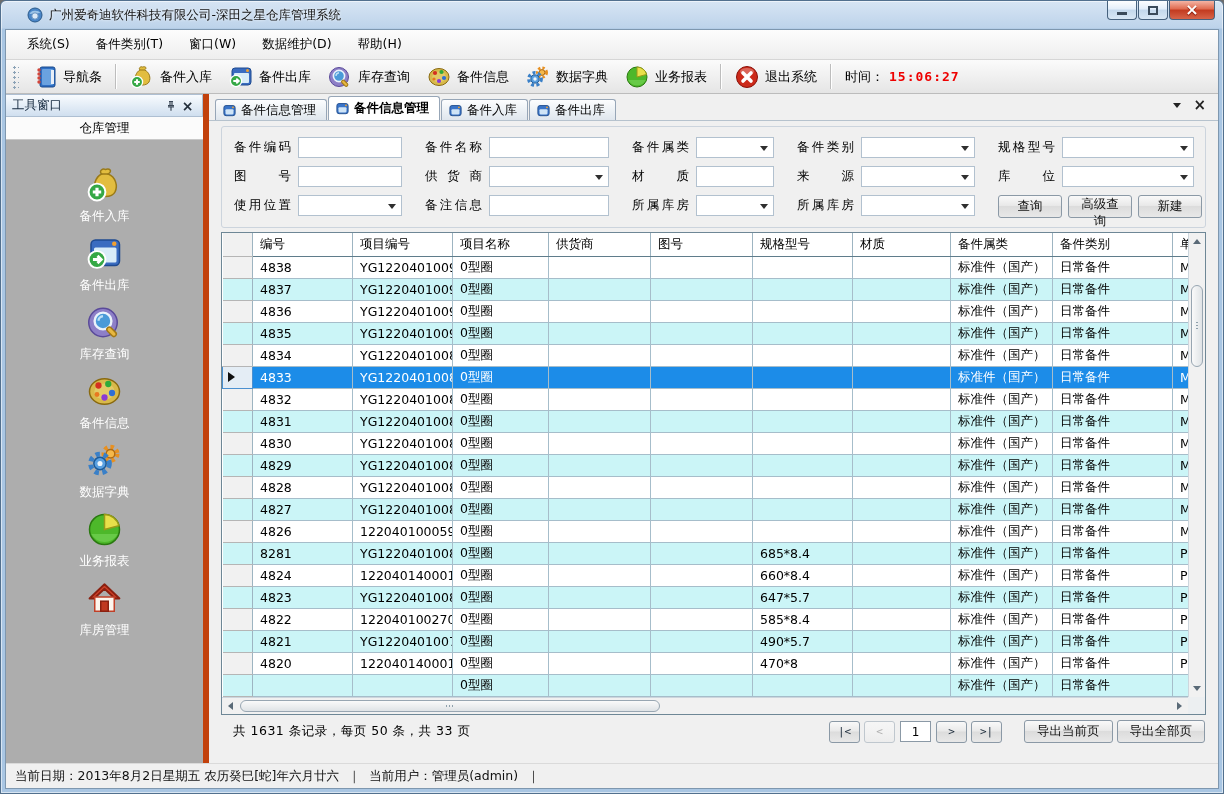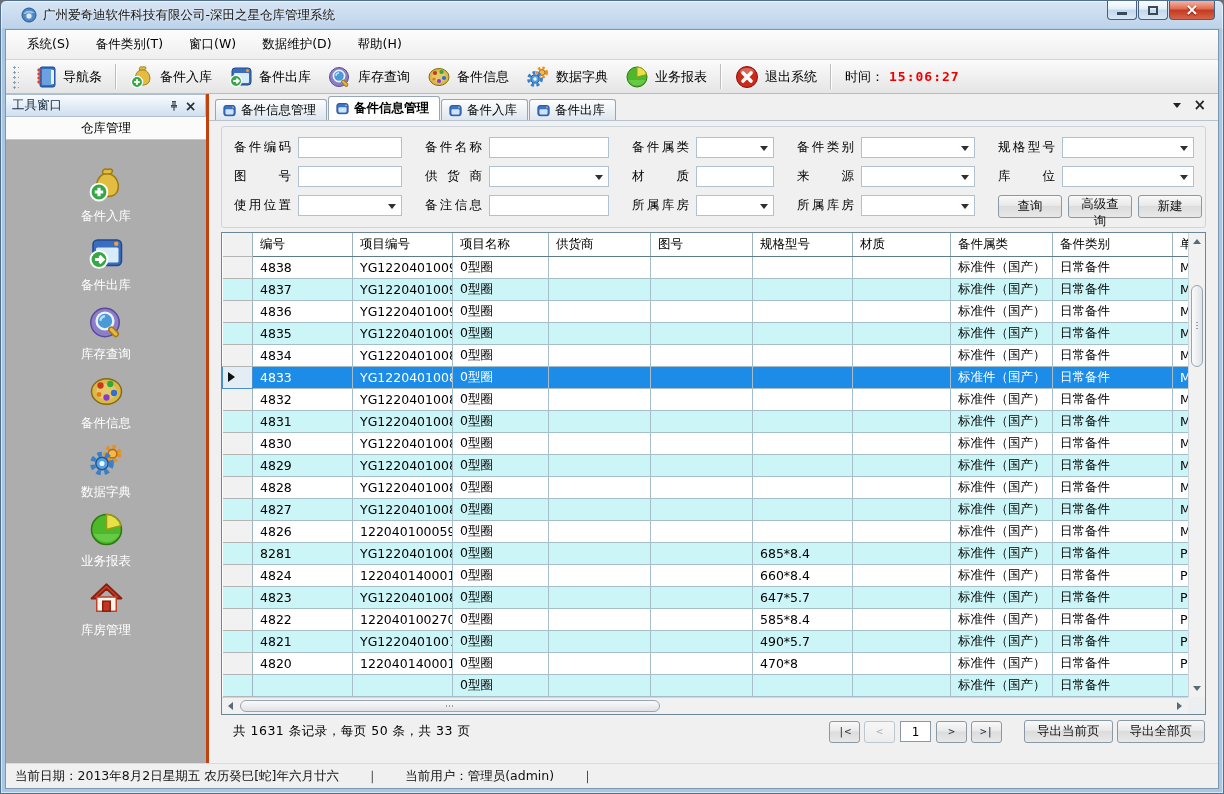--- a/index.html
+++ b/index.html
@@ -3,21 +3,21 @@
 <meta charset="utf-8">
 <style>
   * { margin:0; padding:0; box-sizing:border-box; }
   html,body { width:1224px; height:794px; }
   body { font-family:"DejaVu Sans","Liberation Sans",sans-serif; font-size:12.5px; background:#6d6d6d; position:relative; overflow:hidden; }
 
   
   .window { position:absolute; inset:0; border-radius:6px 6px 0 0; border:1px solid #52708e;
     background:linear-gradient(180deg,#d7e5f4 0px,#bdd3ea 27px,#a9c6e3 28px,#a9c6e3 100%);
     box-shadow:inset 0 0 0 1px rgba(255,255,255,.55); }
-  .titlebar { height:28px; display:flex; align-items:center; gap:6px; padding:0 20px; position:relative; }
+  .titlebar { height:28px; display:flex; align-items:center; gap:6px; padding:0 26px; position:relative; }
   .title-text { font-size:12.5px; color:#111; text-shadow:0 0 3px #fff; }
   .win-controls { position:absolute; top:0; right:8px; display:flex; }
   .wc { width:30px; height:19px; margin-left:1px; border:1px solid #46617d; border-top:none; border-radius:0 0 4px 4px;
     display:flex; align-items:center; justify-content:center;
     background:linear-gradient(#fdfeff 0%,#e3eefa 45%,#c3d8ec 50%,#d8e7f5 100%); }
   .wc-glyph-min { width:10px; height:3px; background:#3a4a5a; margin-top:7px; }
   .wc-glyph-max { width:10px; height:9px; border:2px solid #3a4a5a; background:transparent; }
   .wc.close { width:46px; background:linear-gradient(#f4b4a4 0%,#df694e 45%,#c23a1f 50%,#d76449 100%); }
   .wc-glyph-close::before { content:"×"; color:#fff; font-size:16px; font-weight:bold; line-height:15px; text-shadow:0 1px 1px #7a1000; }
 
@@ -37,21 +37,21 @@
   .tbtn { display:flex; align-items:center; gap:5px; padding:3px 8px; border-radius:3px; font-size:13px; }
   .tbtn svg { width:26px; height:26px; }
   .tsep { width:1px; height:25px; background:#bdbdbd; margin:0 5px; box-shadow:1px 0 0 #fff; }
   .time { display:flex; align-items:center; gap:5px; font-size:13px; padding:0 9px; }
   .time-value { color:#ee0000; font-weight:bold; font-family:"DejaVu Sans Mono","Liberation Mono",monospace; letter-spacing:1px; }
 
   
   .content { flex:1; min-height:0; display:flex; }
 
   
-  .sidebar { width:203px; flex:none; display:flex; flex-direction:column; background:#adadad; border-right:3px solid #c2410c; }
+  .sidebar { width:203px; flex:none; display:flex; flex-direction:column; background:#adadad; border-right:6px solid #c2410c; }
   .sb-header { height:23px; flex:none; background:linear-gradient(#f8fbfe,#d0dfef); border:1px solid #aebfd2; border-left:none;
     display:flex; align-items:center; padding:0 6px; color:#14283e; }
   .sb-title { flex:1; }
   .sb-hbtn { width:17px; height:16px; display:flex; align-items:center; justify-content:center; color:#25303c; }
   .sb-close::before { content:"×"; font-size:14px; font-weight:bold; }
   .sb-section { height:23px; flex:none; background:#fbfbfb; border-bottom:1px solid #c8c8c8;
     display:flex; align-items:center; justify-content:center; color:#000; }
   .sb-body { flex:1; padding-top:25px; display:flex; flex-direction:column; align-items:center; }
   .sb-item { height:69px; width:100%; display:flex; flex-direction:column; align-items:center; }
   .sb-item svg { width:39px; height:39px; flex:none; }
@@ -123,21 +123,21 @@
   .pg-summary { margin-right:auto; letter-spacing:.5px; }
   .pg-btn { width:31px; height:22px; border:1px solid #8b99a6; border-radius:3px; color:#1c2b3a;
     background:linear-gradient(#f9f9f9,#e9e9e9 45%,#dcdcdc 50%,#e8e8e8);
     font-family:"DejaVu Sans Mono","Liberation Mono",monospace; font-size:11px; }
   .pg-btn.disabled { color:#b0b0b0; border-color:#bfc7ce; background:linear-gradient(#f6f6f6,#ededed); }
   .pg-page { width:31px; height:21px; border:1px solid #8b99a6; text-align:center; font-size:12px; font-family:inherit; outline:none; margin:0 1px; }
   .pg-gap { width:14px; }
 
   
   .statusbar { height:25px; flex:none; margin-top:auto; background:#f0f0f0; border-top:1px solid #dadada;
-    display:flex; align-items:center; gap:27px; padding:0 9px; color:#111; }
+    display:flex; align-items:center; gap:9px; padding:0 9px; color:#111; }
 
   button { cursor:default; }
 </style>
 </head>
 <body>
 
 <div class="window">
   <div class="titlebar">
     <span style="display:flex">
       <svg width="16" height="16" viewBox="0 0 16 16">

